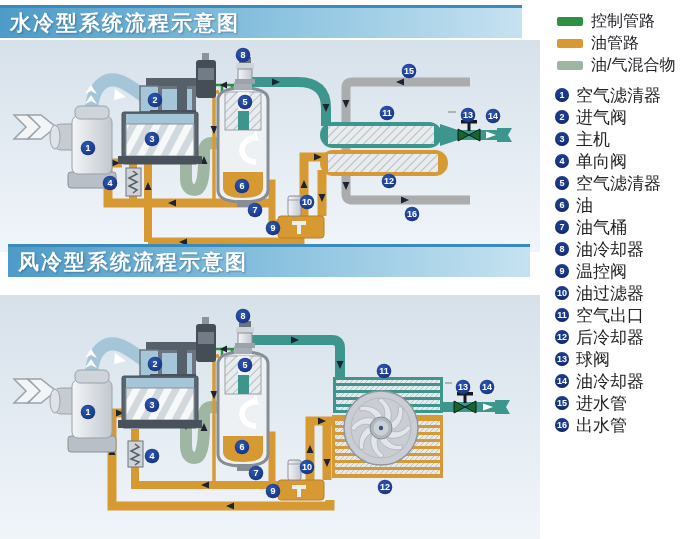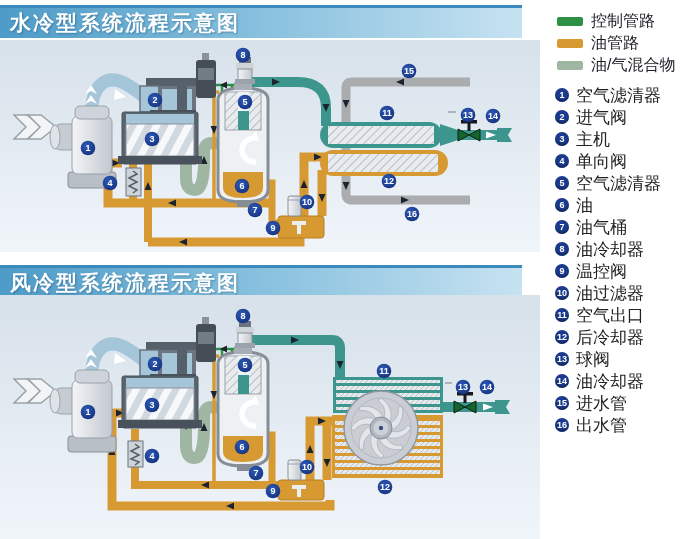--- a/index.html
+++ b/index.html
@@ -3,21 +3,21 @@
 <meta charset="utf-8">
 <style>
   html,body{margin:0;padding:0;background:#fff;}
   #stage{position:relative;width:700px;height:539px;background:#fff;overflow:hidden;
          font-family:"Liberation Sans","DejaVu Sans",sans-serif;}
   .titlebar{position:absolute;left:0;width:522px;height:33px;box-sizing:border-box;
             background:linear-gradient(90deg,#4d9bc8 0%,#8ec4e0 55%,#c6e2f1 100%);
             border-top:3px solid #3a8abc;color:#fff;font-weight:bold;font-size:21px;
             line-height:29px;padding-left:10px;letter-spacing:2px;
             text-shadow:1px 1px 2px rgba(20,70,110,.45);}
-  #titlebar1{top:5px;} #titlebar2{top:265px;}
+  #titlebar1{top:5px;} #titlebar2{top:244px;margin-left:8px;}
   .panel{position:absolute;left:0;}
   #panel1{top:40px;} #panel2{top:295px;}
   #legend{position:absolute;left:545px;top:10px;width:152px;}
   .lrow{display:flex;align-items:center;height:22px;}
   .chip{width:26px;height:9px;border-radius:2px;margin:0 8px 0 12px;flex:none;}
   .ltext{font-size:16px;color:#1d1d24;}
   #parts{margin-top:8px;}
   .prow{display:flex;align-items:center;height:22px;}
   .pbadge{width:14px;height:14px;border-radius:50%;background:#1a3b8d;color:#fff;
           font-size:9px;font-weight:bold;display:flex;align-items:center;

